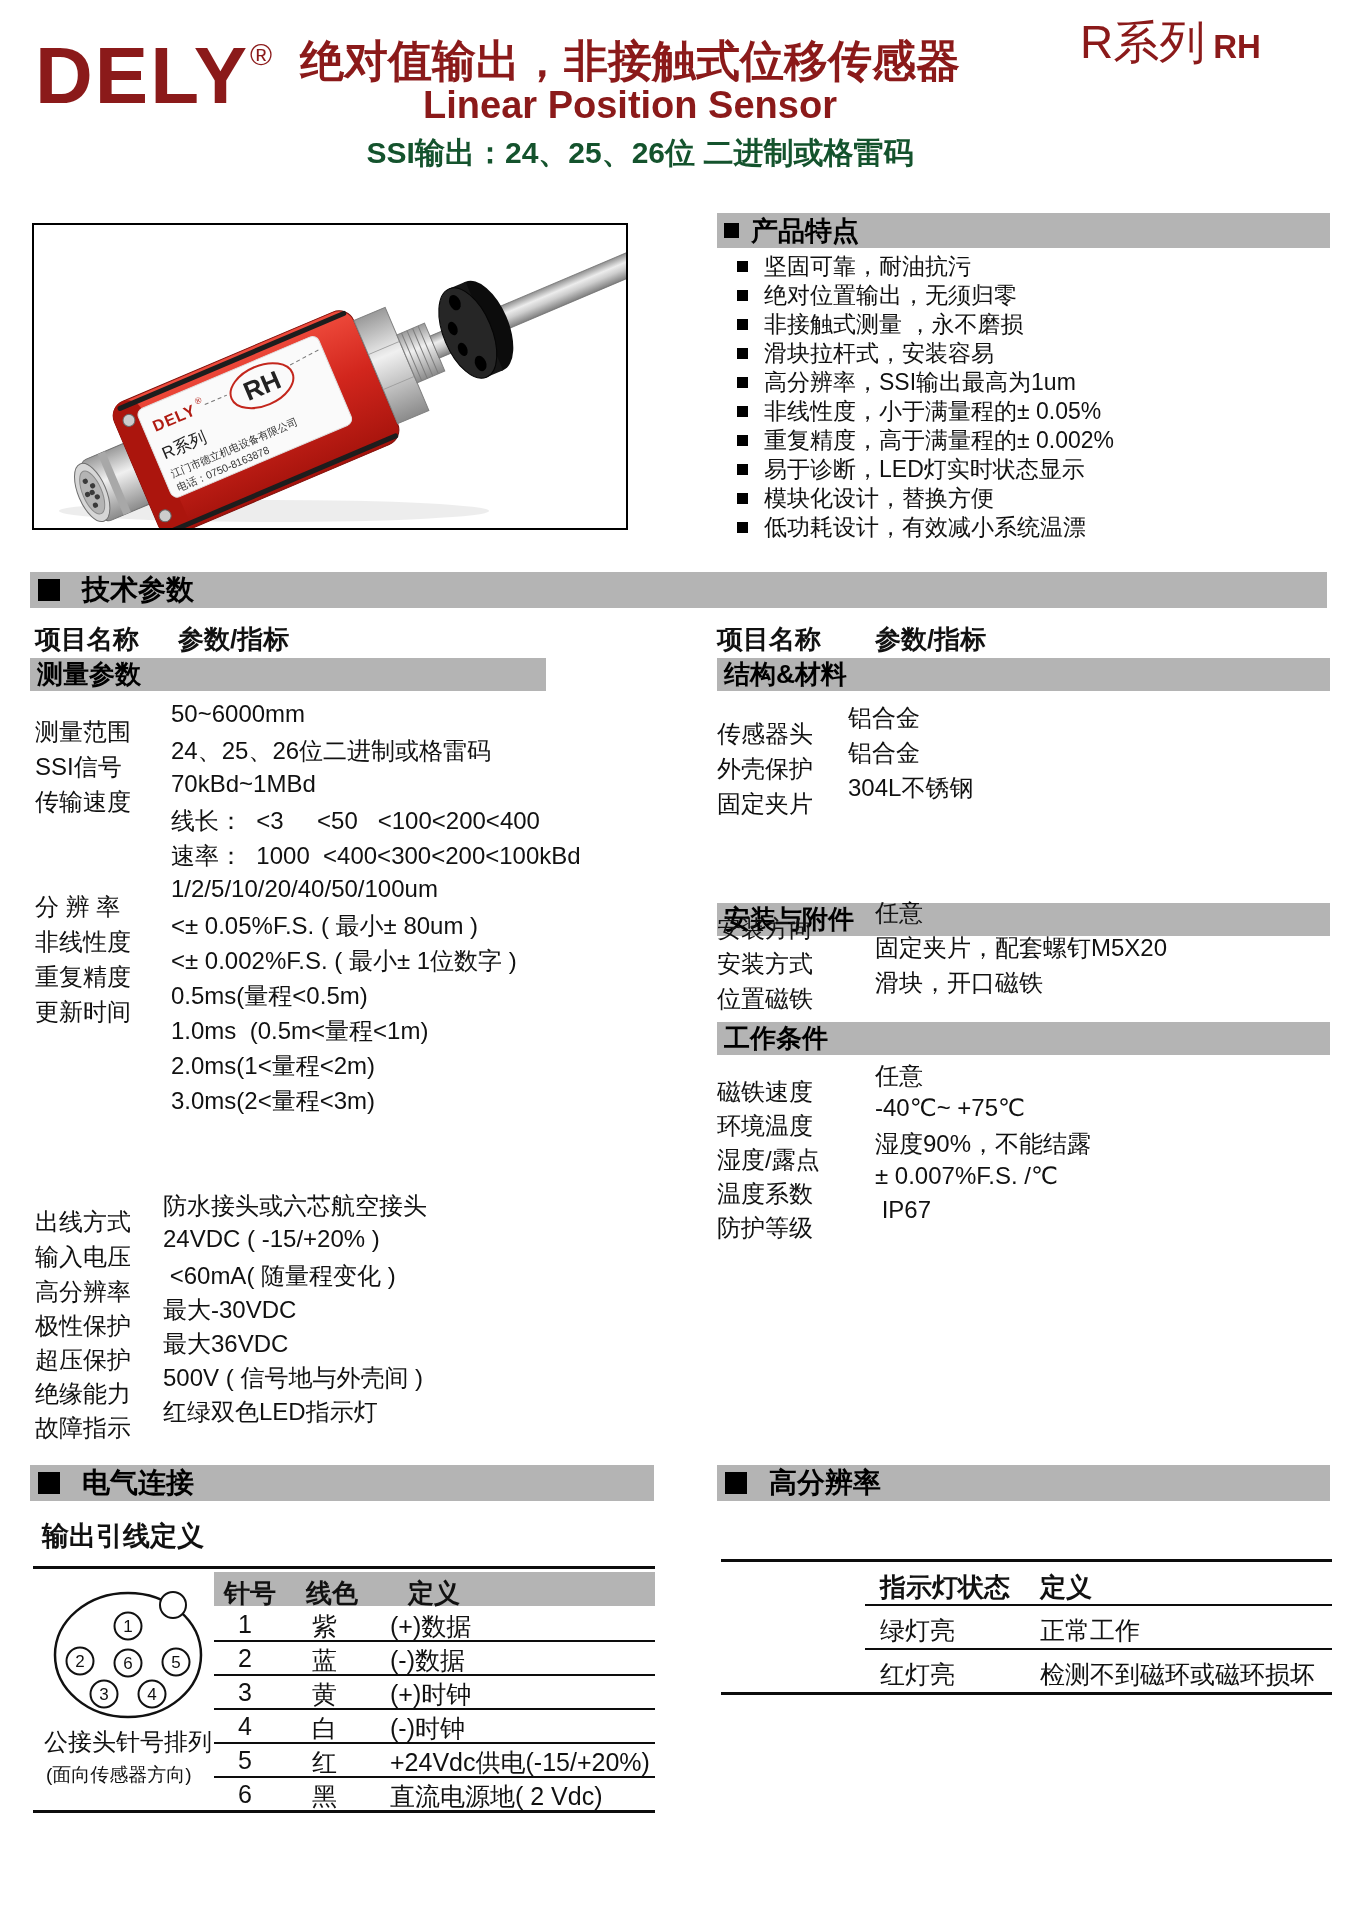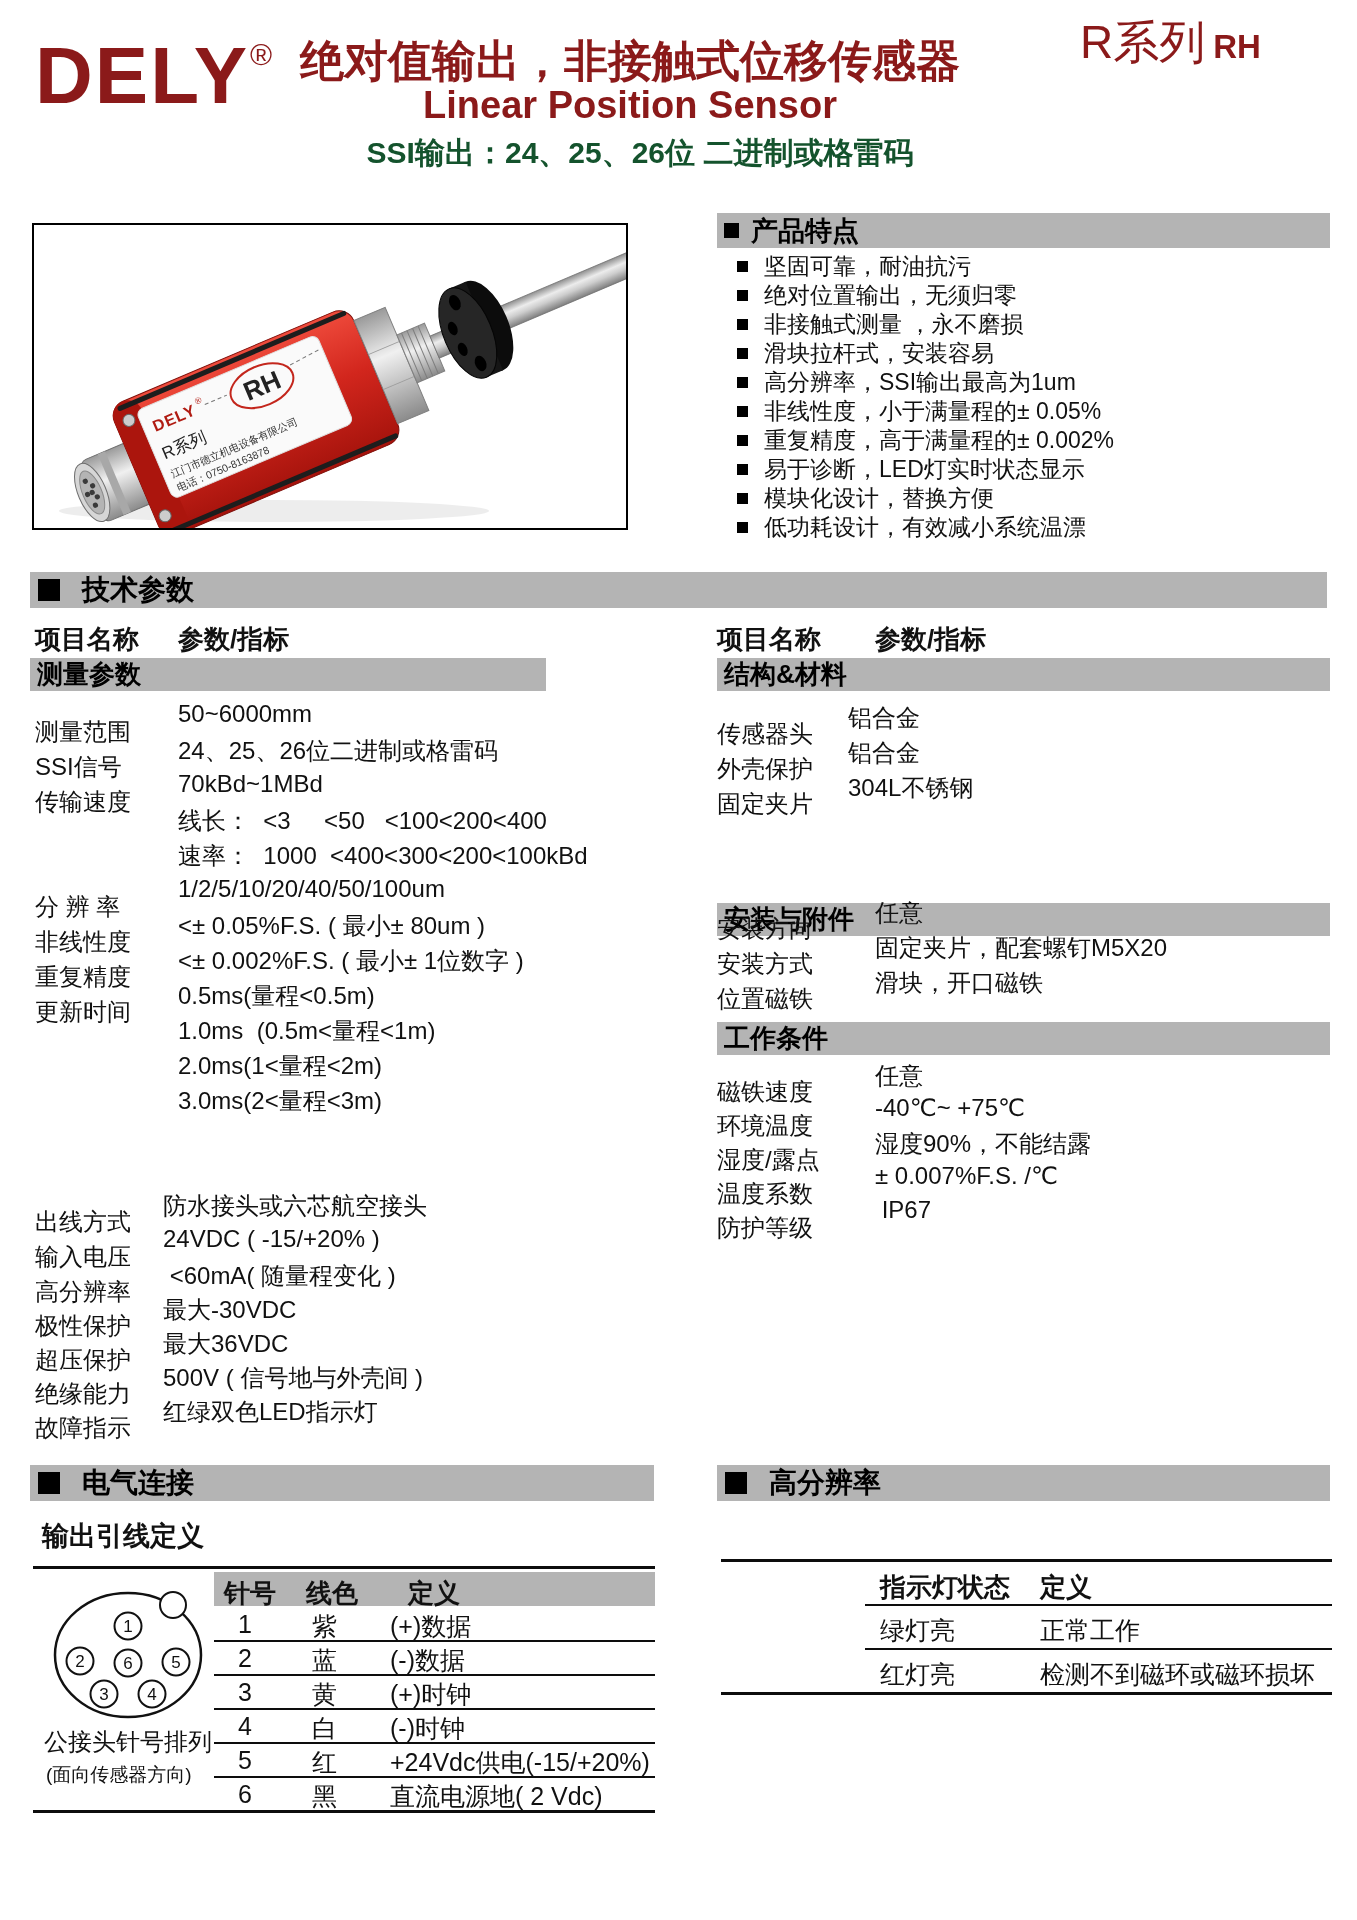--- a/index.html
+++ b/index.html
@@ -25,21 +25,21 @@
   .subbar{position:absolute;background:#b4b4b4;font-weight:bold;color:#000;font-size:26px;display:flex;align-items:center;padding-left:7px;box-sizing:border-box;}
   
   .feat{position:absolute;left:717px;height:29px;display:flex;align-items:center;font-size:23px;white-space:nowrap;}
   .feat .fsq{width:11px;height:11px;background:#000;flex:none;margin:0 16px 0 20px;}
   
   .prow{position:absolute;height:30px;font-size:24px;white-space:nowrap;}
   .prow .l{position:absolute;left:0;top:16px;}
   .prow .v{position:absolute;top:0;white-space:pre;}
   .lc{left:35px;width:615px;}
   .lc .v{left:128px;}
-  .lc.vm .v{left:143px;}
+  .lc.vm .v{left:136px;}
   .rc{left:717px;width:615px;}
   .rc .v{left:158px;}
   .rc.rs .v{left:131px;}
   .colhead{position:absolute;font-size:26px;font-weight:bold;white-space:nowrap;}
   
   .hline{position:absolute;background:#0d0d0d;}
   
   .cell{position:absolute;font-size:25px;white-space:nowrap;}
   .cellb{position:absolute;font-size:26px;font-weight:bold;white-space:nowrap;}
   .note1{position:absolute;left:44px;top:1726px;font-size:24px;white-space:nowrap;}

